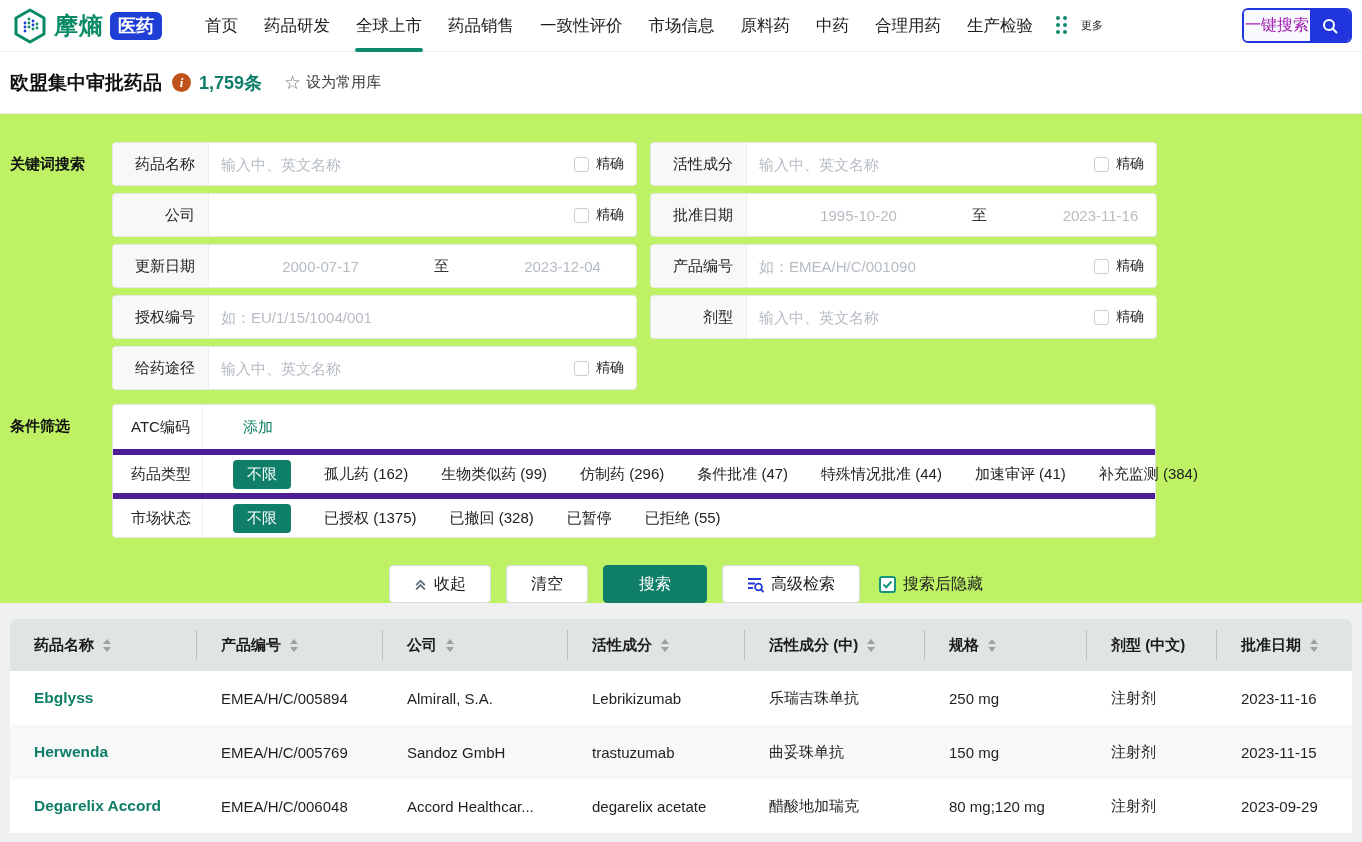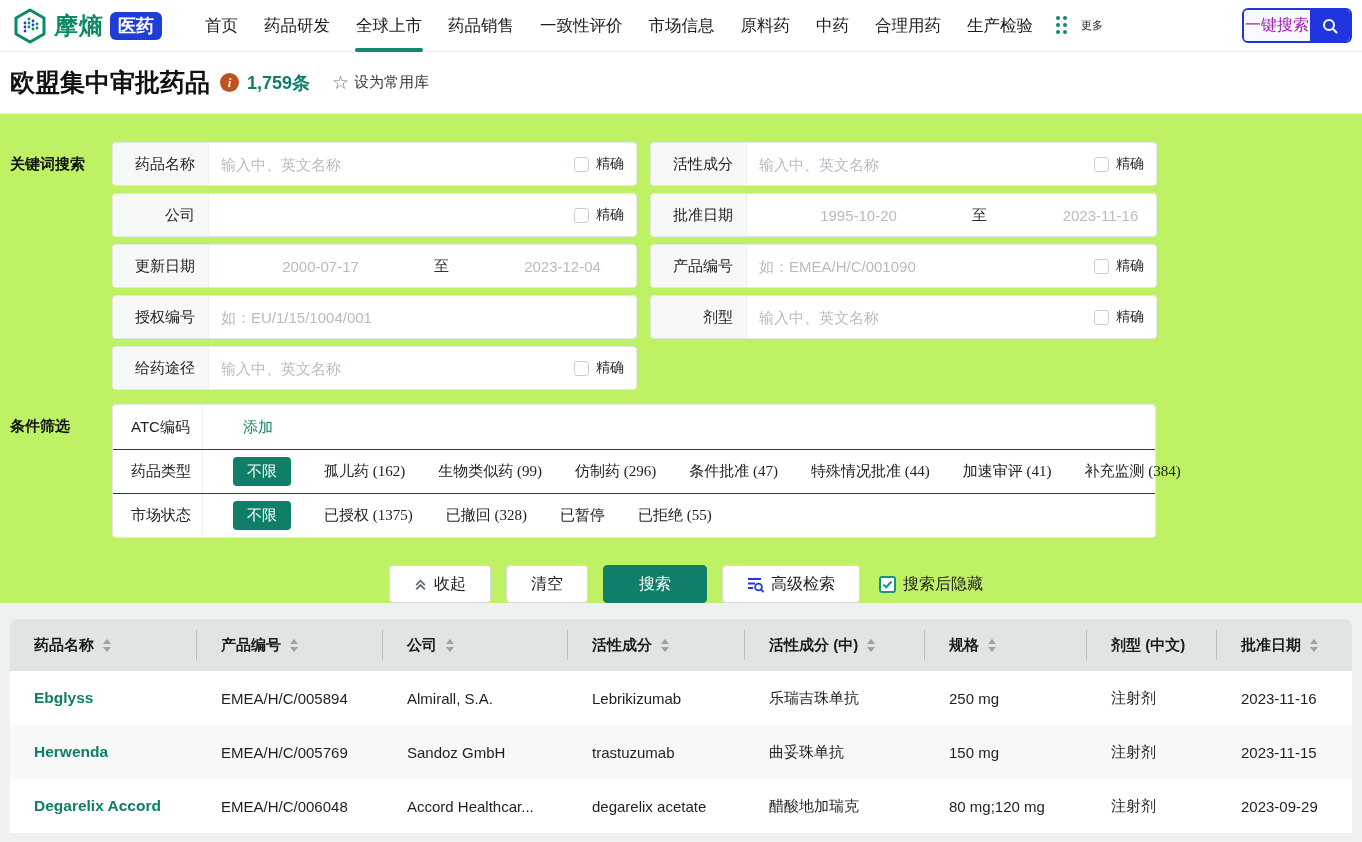--- a/index.html
+++ b/index.html
@@ -27,21 +27,21 @@
   .quick-search { margin-left:auto; display:flex; align-items:stretch; height:35px;
     border:2px solid #2135de; border-radius:6px; overflow:hidden; cursor:pointer; }
   .qs-label { display:flex; align-items:center; padding:0 1px; color:#a21caf;
     font-size:16px; background:#f7f9ff; }
   .qs-iconbox { width:40px; background:#2135de; display:flex; align-items:center;
     justify-content:center; }
 
   
   .titlebar { height:62px; flex:0 0 62px; display:flex; align-items:center;
     padding:0 10px; border-bottom:1px solid #ececec; }
-  .page-title { font-size:25px; font-weight:bold; color:#111; }
+  .page-title { font-size:19px; font-weight:bold; color:#111; }
   .info-icon { width:19px; height:19px; border-radius:50%; background:#c0521d;
     color:#fff; font-family:"Liberation Serif",serif; font-style:italic; font-weight:bold;
     font-size:13px; display:flex; align-items:center; justify-content:center;
     margin:0 8px 0 10px; }
   .result-count { font-size:18px; font-weight:bold; color:#0f7f6a; }
   .fav { display:flex; align-items:center; gap:5px; margin-left:22px; cursor:pointer; }
   .star-icon { font-size:19px; color:#6f6f6f; line-height:1; }
   .fav-label { font-size:15px; color:#3a3a3a; }
 
   
@@ -67,26 +67,26 @@
   .exact { display:flex; align-items:center; gap:7px; cursor:pointer; flex:0 0 auto; }
   .cbx { width:15px; height:15px; border:1px solid #caced4; border-radius:3px;
     background:#fff; display:inline-flex; align-items:center; justify-content:center; }
   .exact-label { font-size:14px; color:#2d2d2d; }
 
   
   .cond-row { margin-top:14px; }
   .cond-box { width:1044px; border:1px solid #e4e7e9; border-radius:4px;
     display:flex; flex-direction:column; background:#fff; }
   .cond-line { min-height:44px; display:flex; align-items:stretch; }
-  .cond-line + .cond-line { border-top:1px solid #4c1d95; }
+  .cond-line + .cond-line { border-top:6px solid #4c1d95; }
   .cond-label { width:90px; flex:0 0 90px; display:flex; align-items:center;
     padding-left:18px; font-size:15px; color:#222; border-right:1px solid #eef1f1;
     white-space:nowrap; }
   .cond-body { flex:1; display:flex; align-items:center; padding-left:30px; gap:33px;
-    flex-wrap:nowrap;font-family:Liberation Serif, serif; }
+    flex-wrap:nowrap; }
   .add-link { color:#0d8065; font-size:15px; cursor:pointer; margin-left:10px; }
   .chip { font-size:15px; color:#222; cursor:pointer; white-space:nowrap; }
   .chip.selected { background:#0f7f6a; color:#fff; padding:5px 14px; border-radius:4px; }
 
   
   .actions { margin-top:27px; display:flex; align-items:center; justify-content:center;
     gap:15px; }
   .btn { height:38px; display:flex; align-items:center; justify-content:center; gap:7px;
     border:1px solid #d8dbdf; border-radius:4px; background:#fff; font-size:16px;
     color:#222; padding:0 24px; cursor:pointer; }

